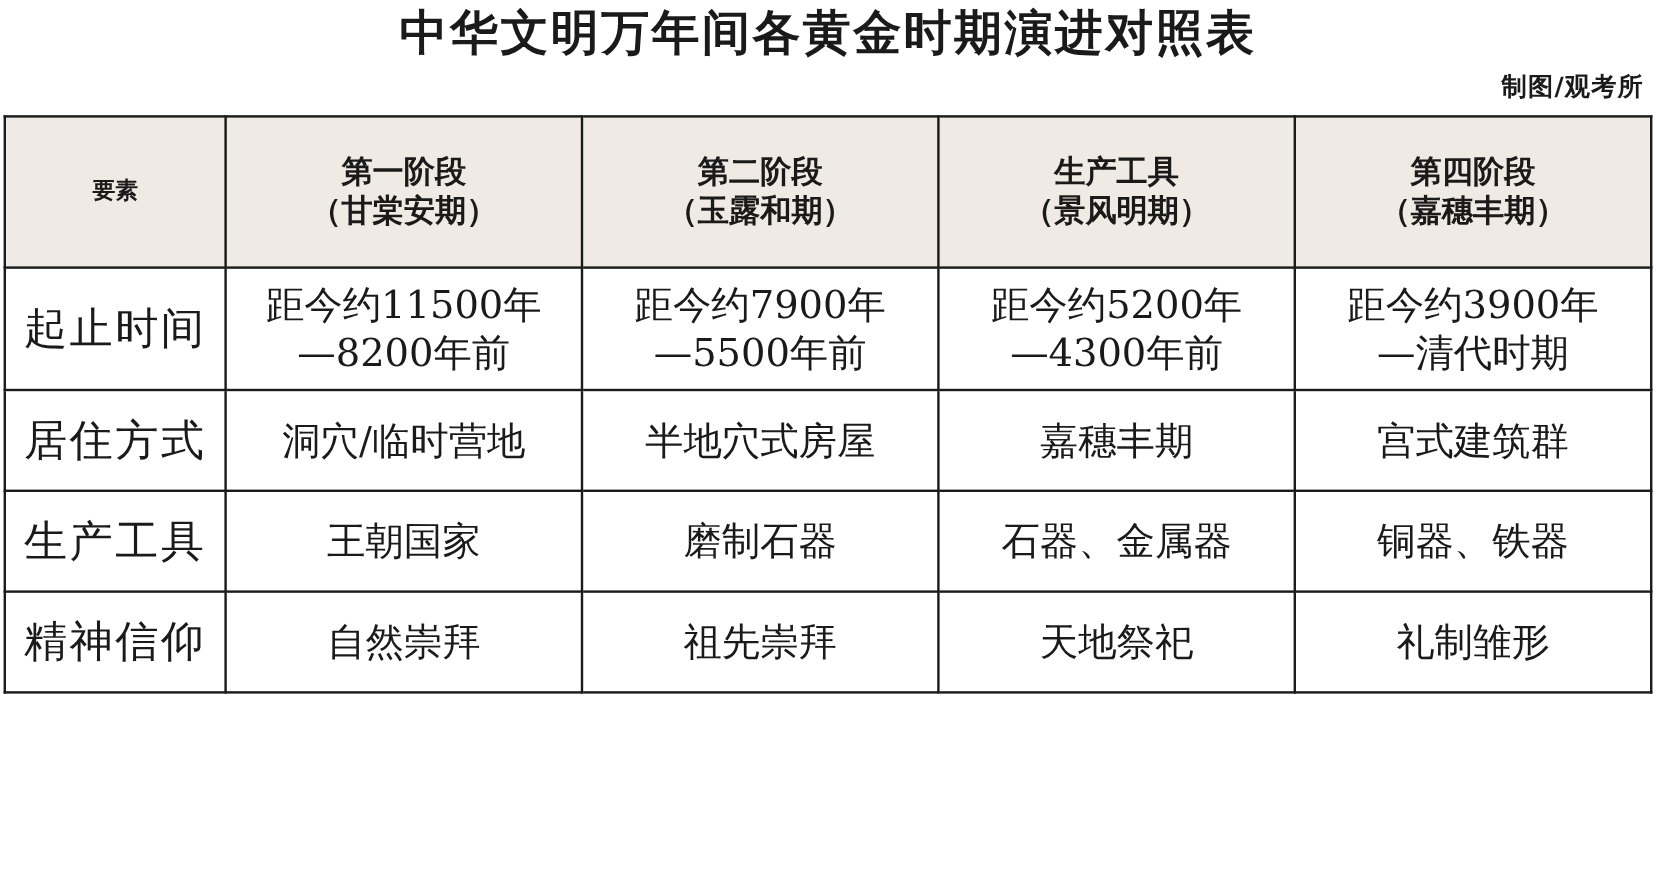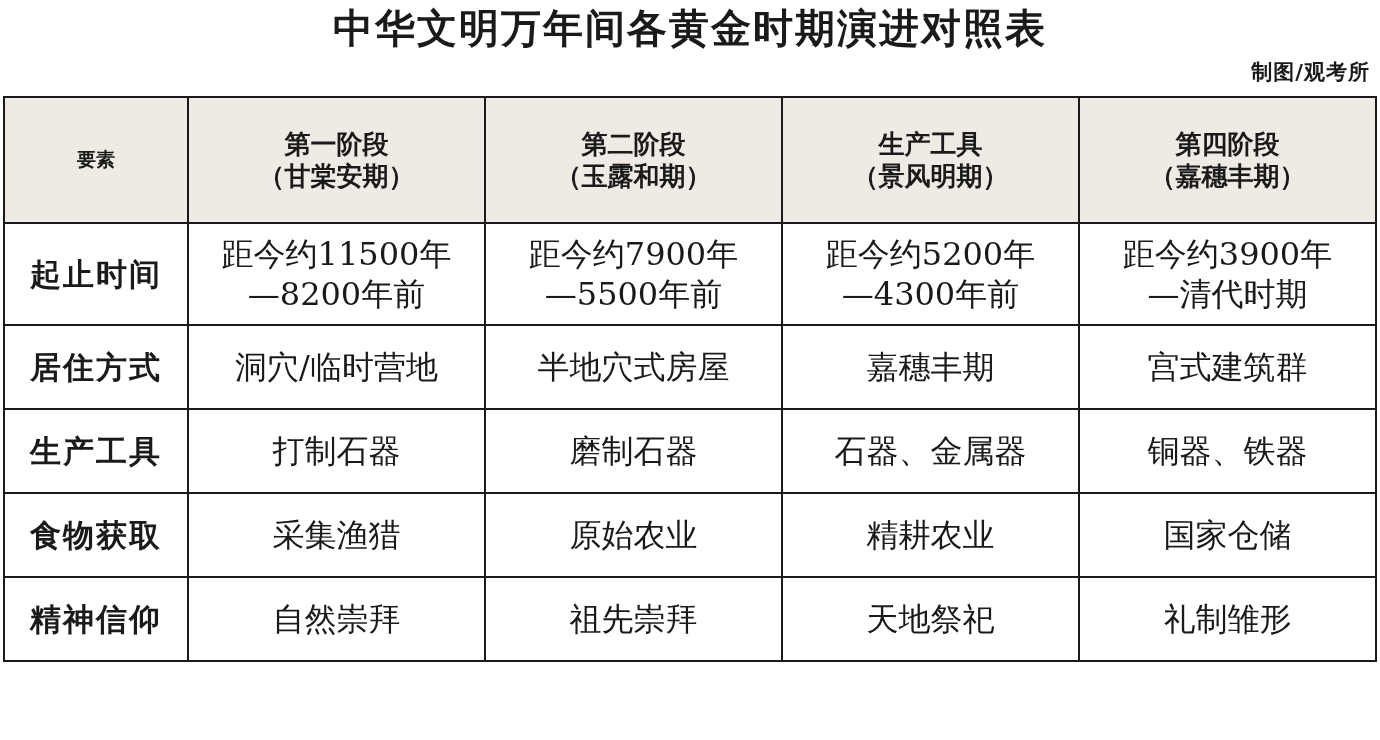--- a/index.html
+++ b/index.html
@@ -55,22 +55,22 @@
   table.matrix thead th {
     background: #f0eae4;
     font-weight: bold;
     height: 112px;
     font-size: 26px;
   }
   table.matrix thead th.corner {
     font-size: 19px;
   }
   table.matrix tbody th.rowhead {
-    font-weight: bold;
-    font-size: 31px;
+    font-weight: normal;
+    font-size: 36px;
     letter-spacing: 2px;
     width: 228px;
   }
   table.matrix tbody tr.tall td,
   table.matrix tbody tr.tall th {
     height: 88px;
   }
   table.matrix tbody tr td,
   table.matrix tbody tr th {
     height: 70px;
@@ -134,33 +134,26 @@
       <tr>
         <th class="rowhead">居住方式</th>
         <td>洞穴/临时营地</td>
         <td>半地穴式房屋</td>
         <td>嘉穗丰期</td>
         <td>宫式建筑群</td>
       </tr>
 
       <tr>
         <th class="rowhead">生产工具</th>
-        <td>打制石器</td>
+        <td>王朝国家</td>
         <td>磨制石器</td>
         <td>石器、金属器</td>
         <td>铜器、铁器</td>
       </tr>
 
-      <tr>
-        <th class="rowhead">食物获取</th>
-        <td>采集渔猎</td>
-        <td>原始农业</td>
-        <td>精耕农业</td>
-        <td>国家仓储</td>
-      </tr>
 
 
       <tr>
         <th class="rowhead">精神信仰</th>
         <td>自然崇拜</td>
         <td>祖先崇拜</td>
         <td>天地祭祀</td>
         <td>礼制雏形</td>
       </tr>
 

